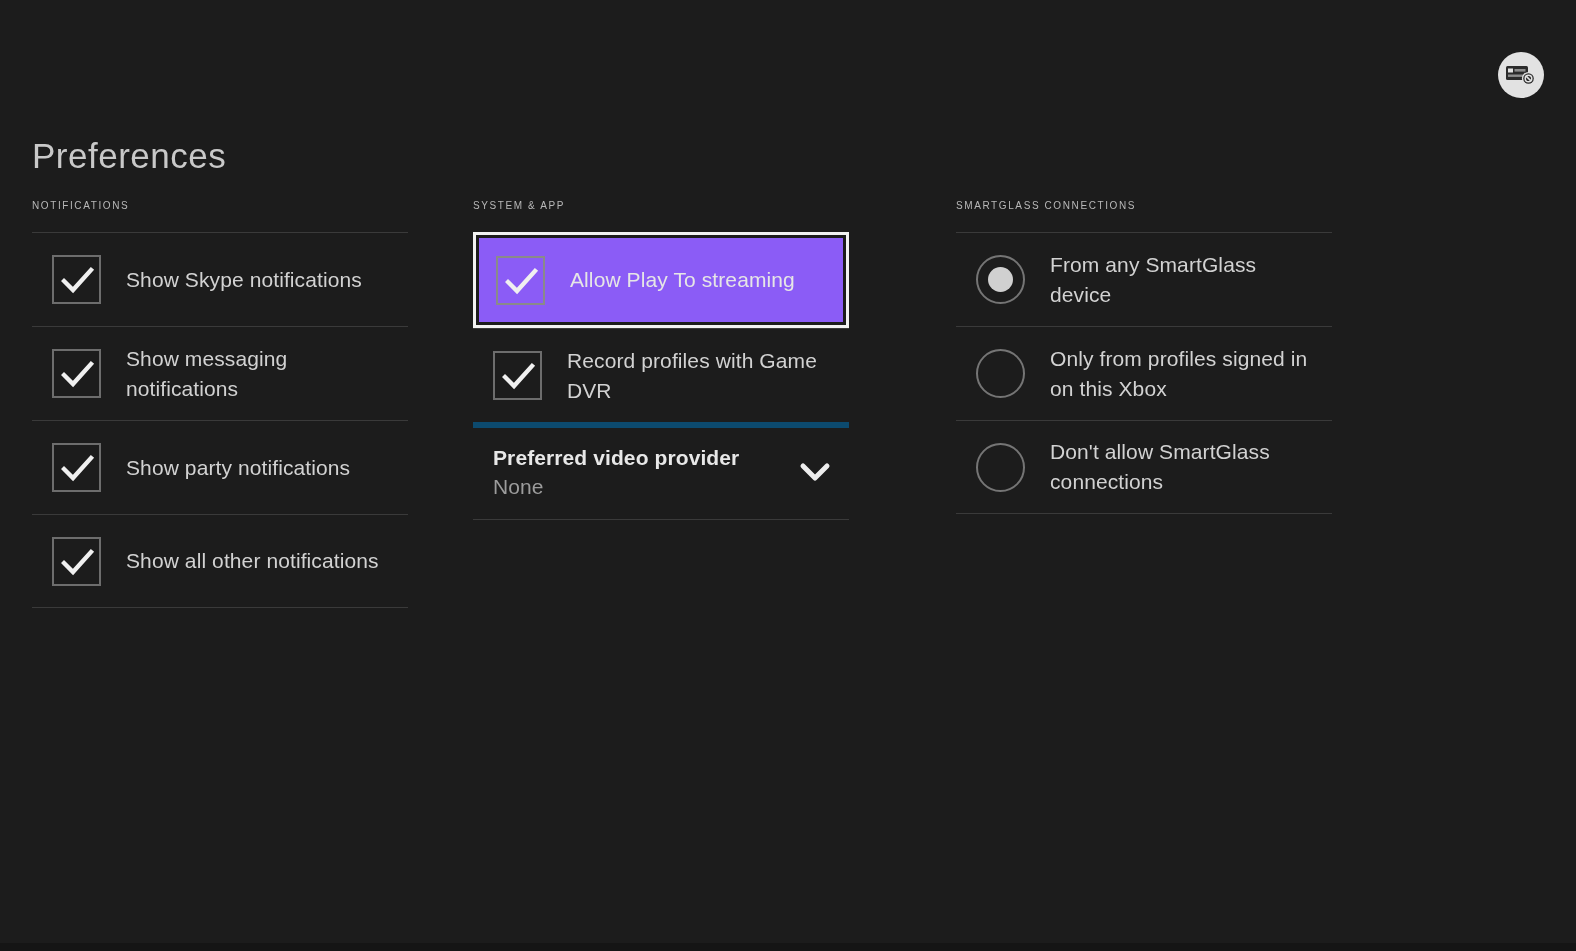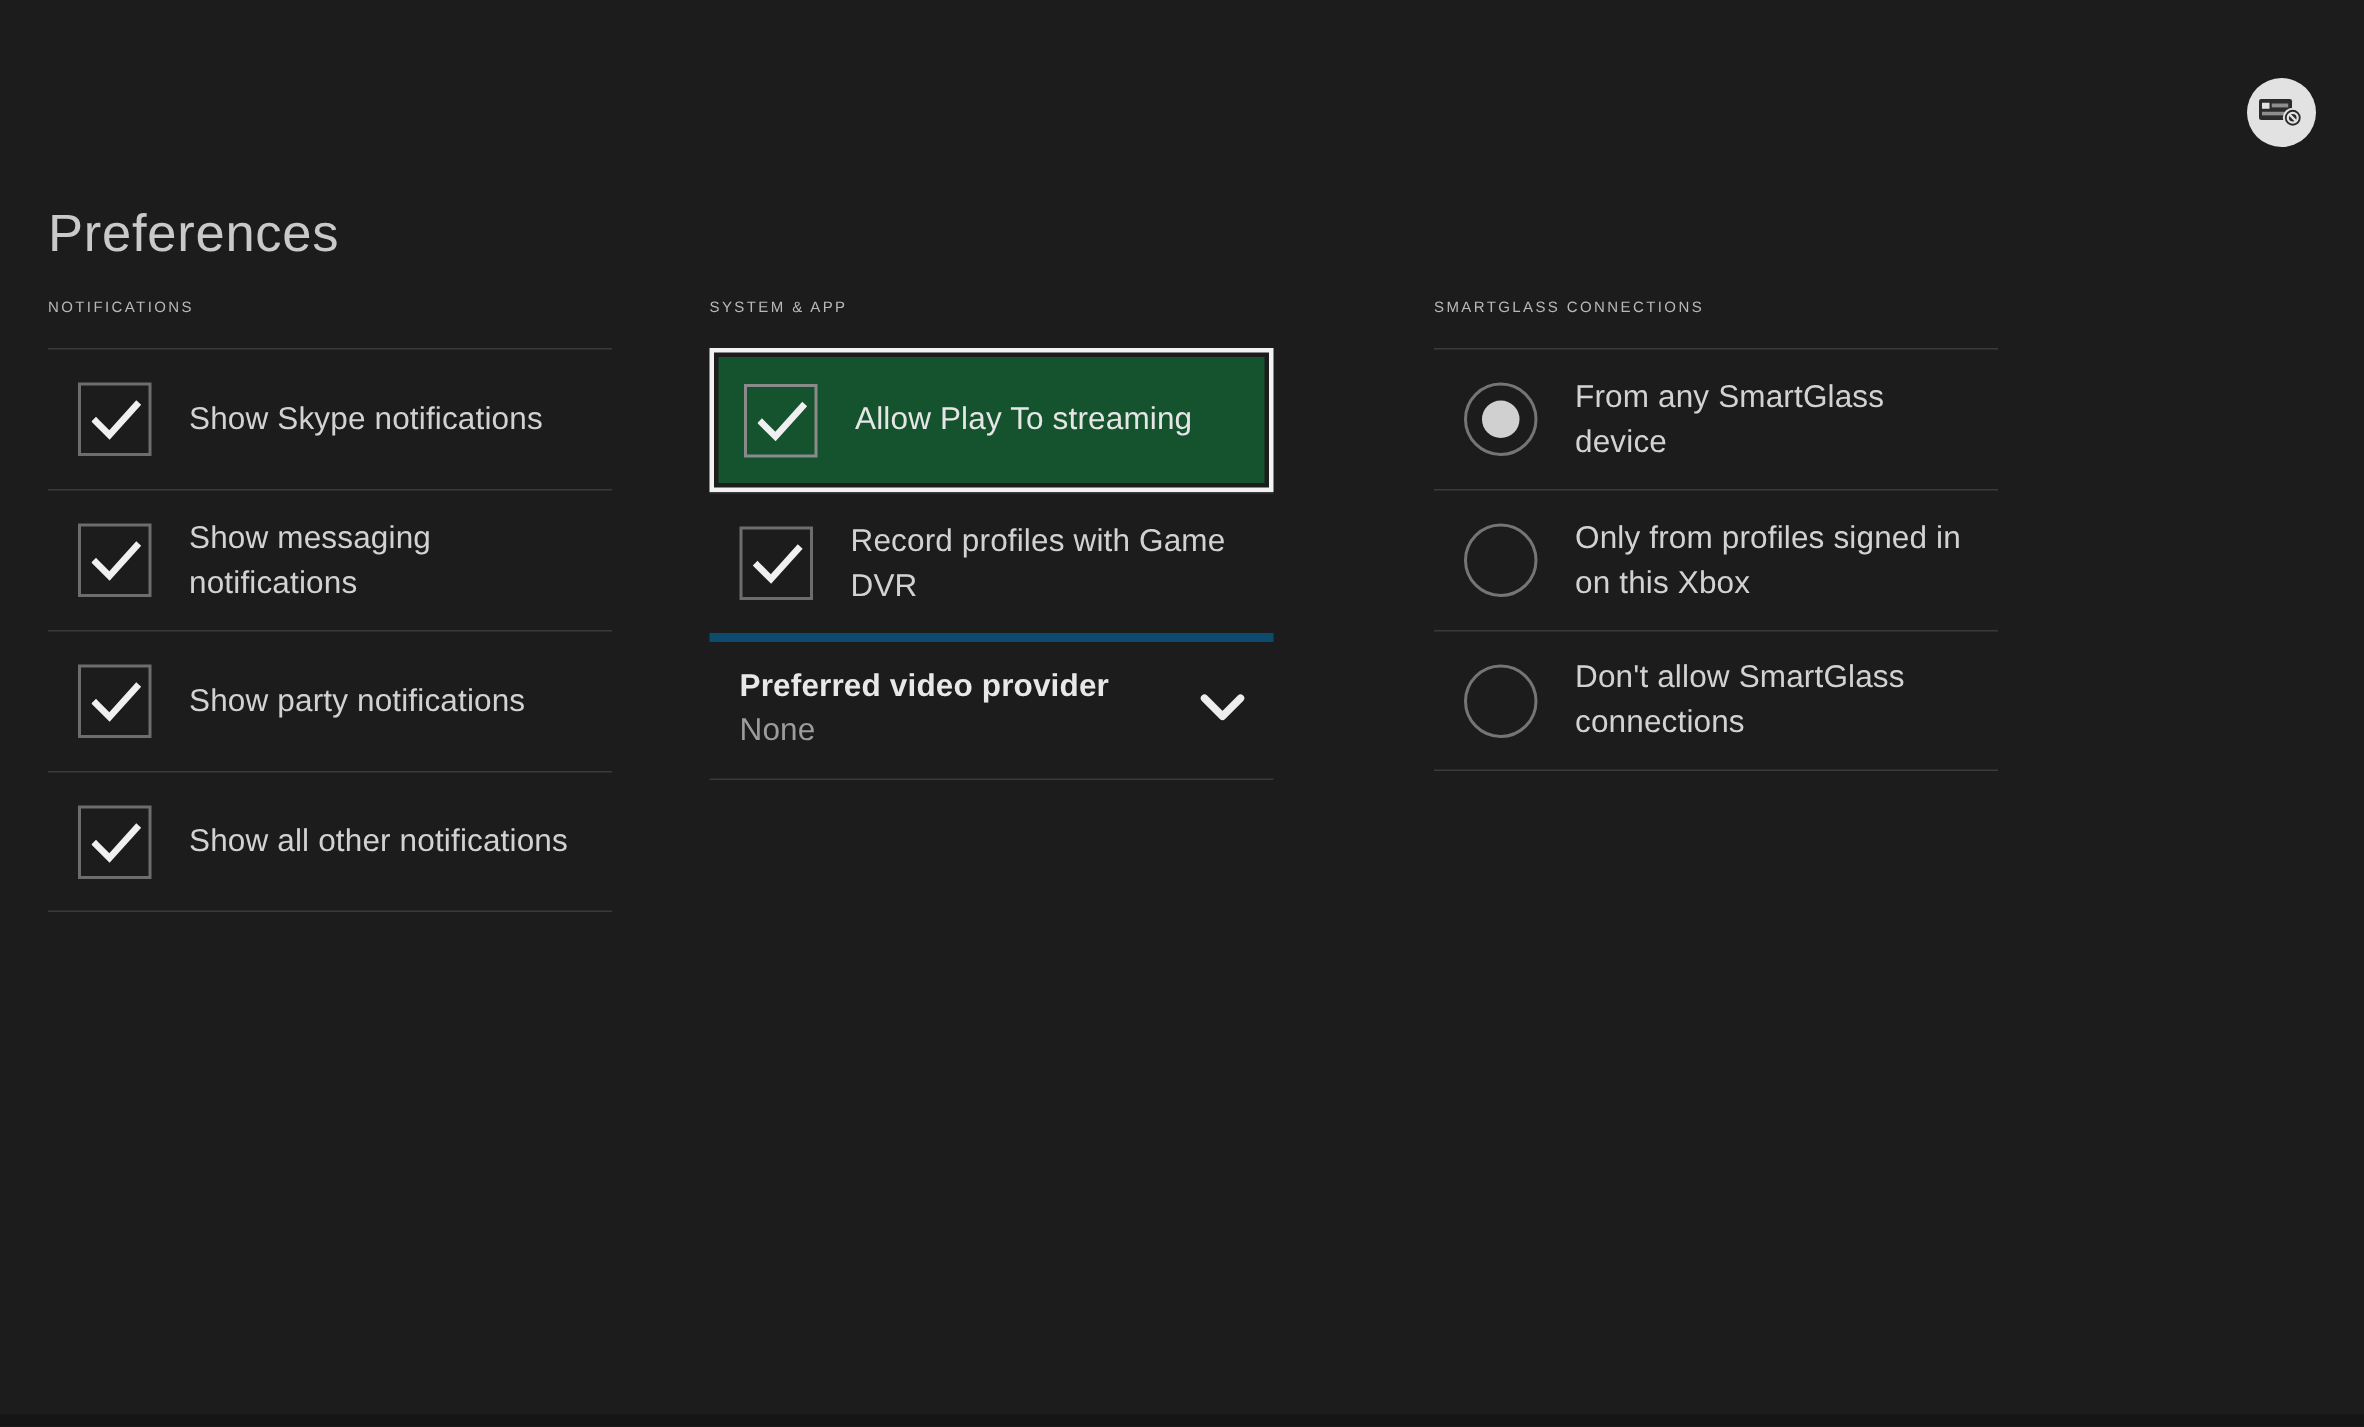--- a/index.html
+++ b/index.html
@@ -125,21 +125,21 @@
 
   
   .focus-wrap {
     position: relative;
     border: 3px solid #f2f2f2;
     background: #1c1c1c;
     padding: 3px;
     margin-bottom: 0;
   }
   .focus-wrap .row {
-    background: #14532d;
+    background: #8b5cf6;
     border-top: none;
     min-height: 84px;
     padding-left: 17px;
   }
   .focus-wrap .checkbox { border-color: #8a8a8a; }
   .focus-wrap .row-label { color: #e6e6e6; }
 
   
   .row-dropdown {
     display: block;

